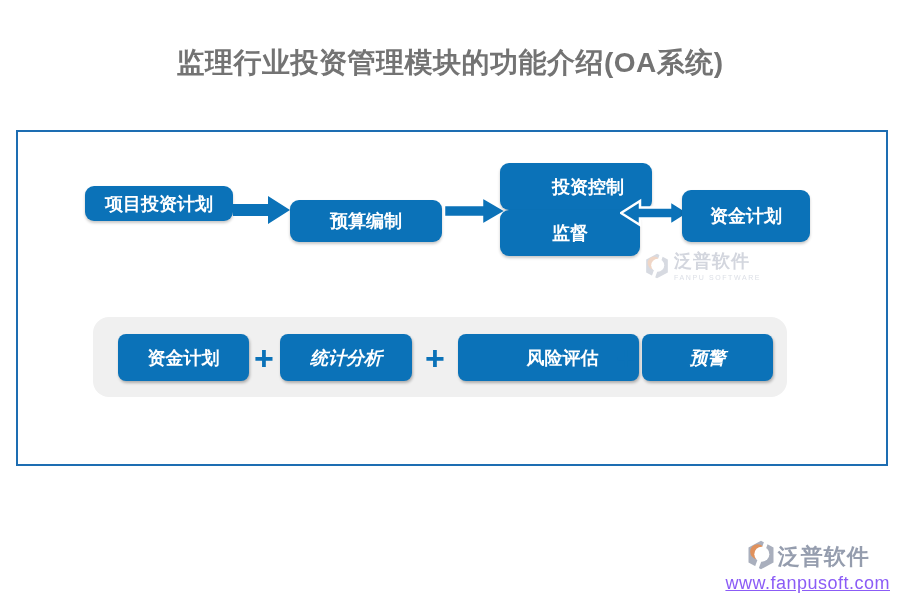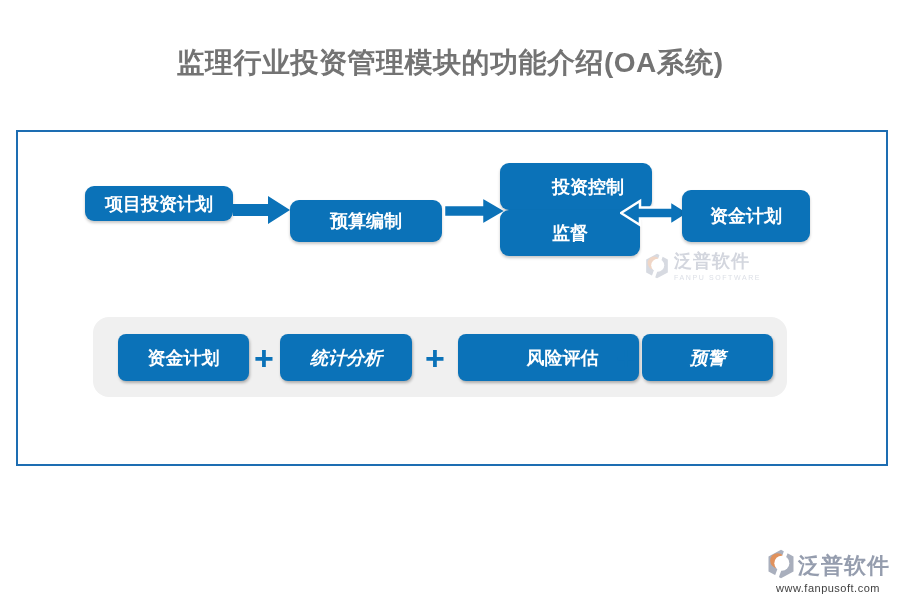--- a/index.html
+++ b/index.html
@@ -68,21 +68,21 @@
   .plus-1{left:249px;}
   .plus-2{left:420px;}
   .plus-3{left:611px;}
   
   .footer-logo{
     position:absolute;right:10px;bottom:6px;
     display:flex;flex-direction:column;align-items:center;
   }
   .footer-logo .fl-row{display:flex;align-items:center;gap:2px;}
   .fl-brand{font-size:22px;font-weight:bold;color:#959dae;letter-spacing:1px;}
-  .fl-url{font-size:11px;color:#404040;margin-top:-2px;letter-spacing:0.5px;}
+  .fl-url{font-size:18px;color:#8b5cf6;margin-top:-2px;letter-spacing:0.5px;text-decoration:underline;}
 </style>
 </head>
 <body>
 
 <div class="page-title">监理行业投资管理模块的功能介绍(OA系统)</div>
 
 <div class="panel"></div>
 
 <div class="node node-step1">项目投资计划</div>
 

